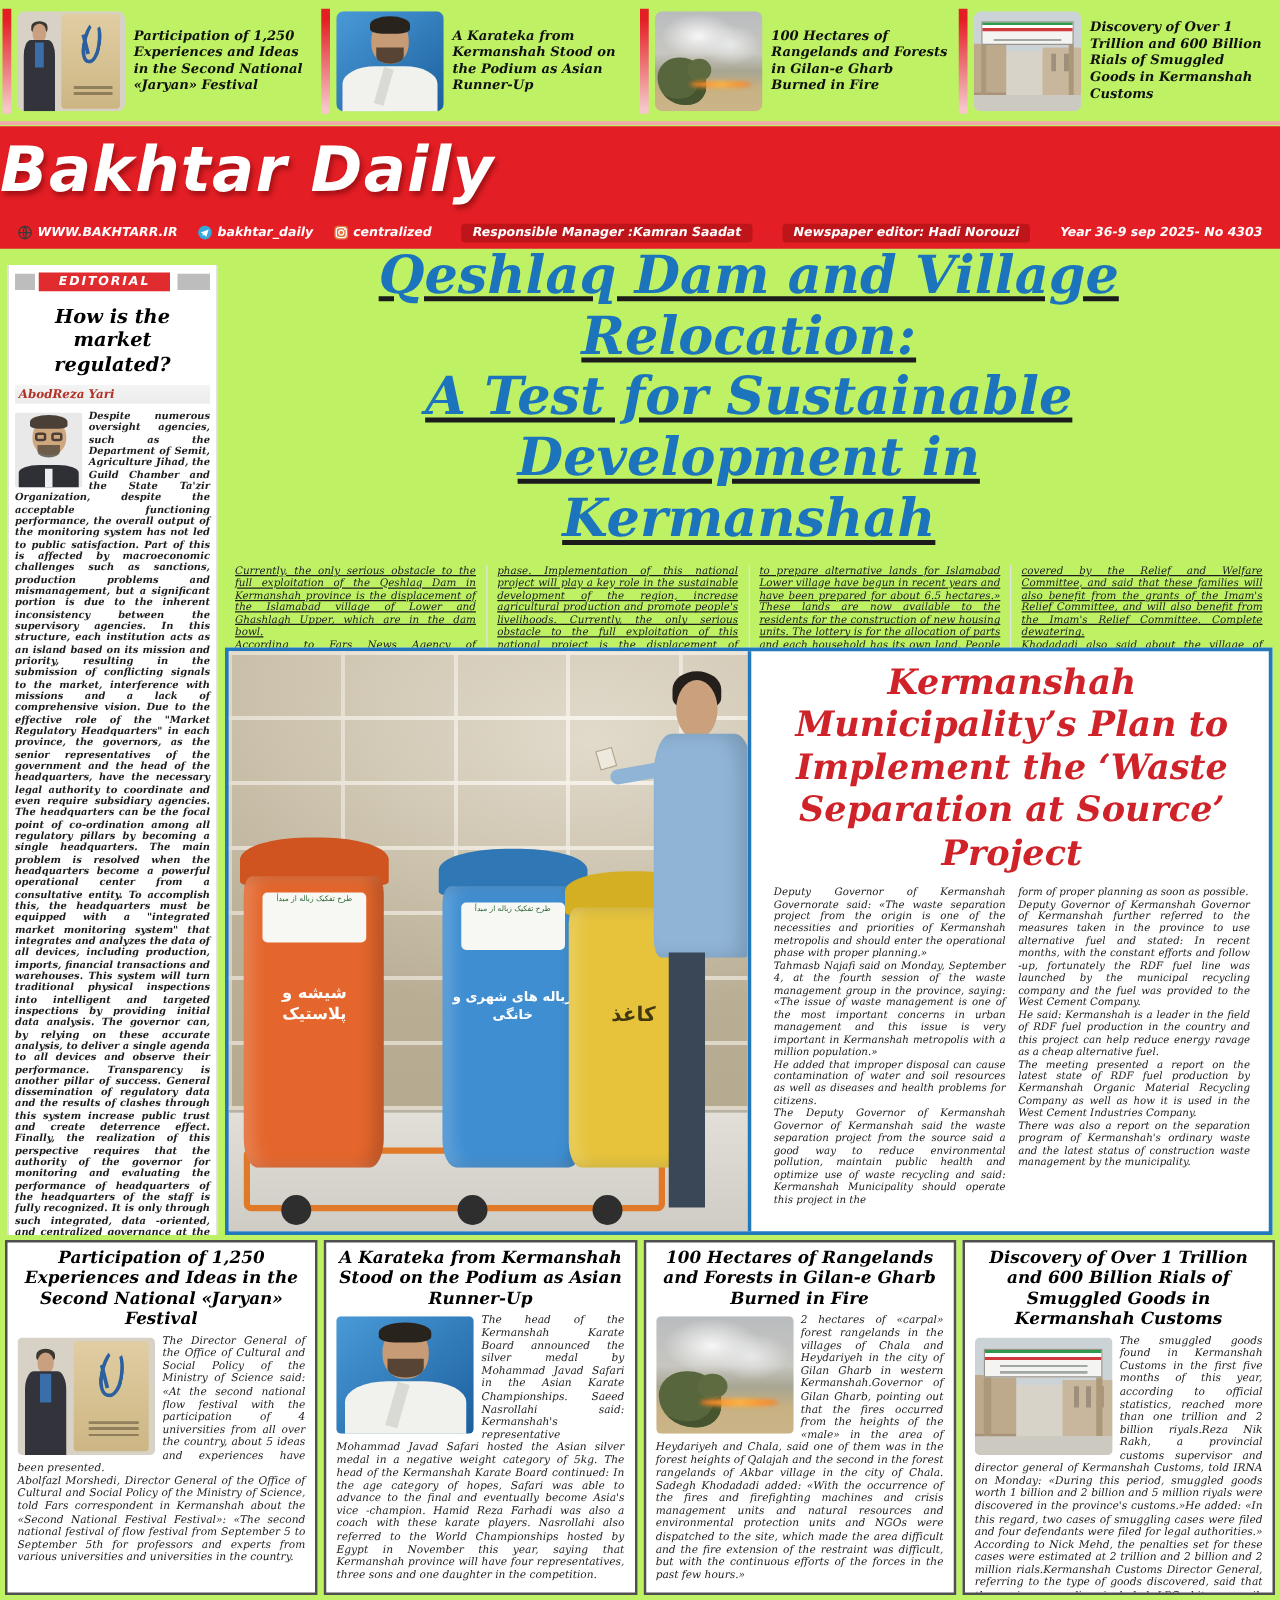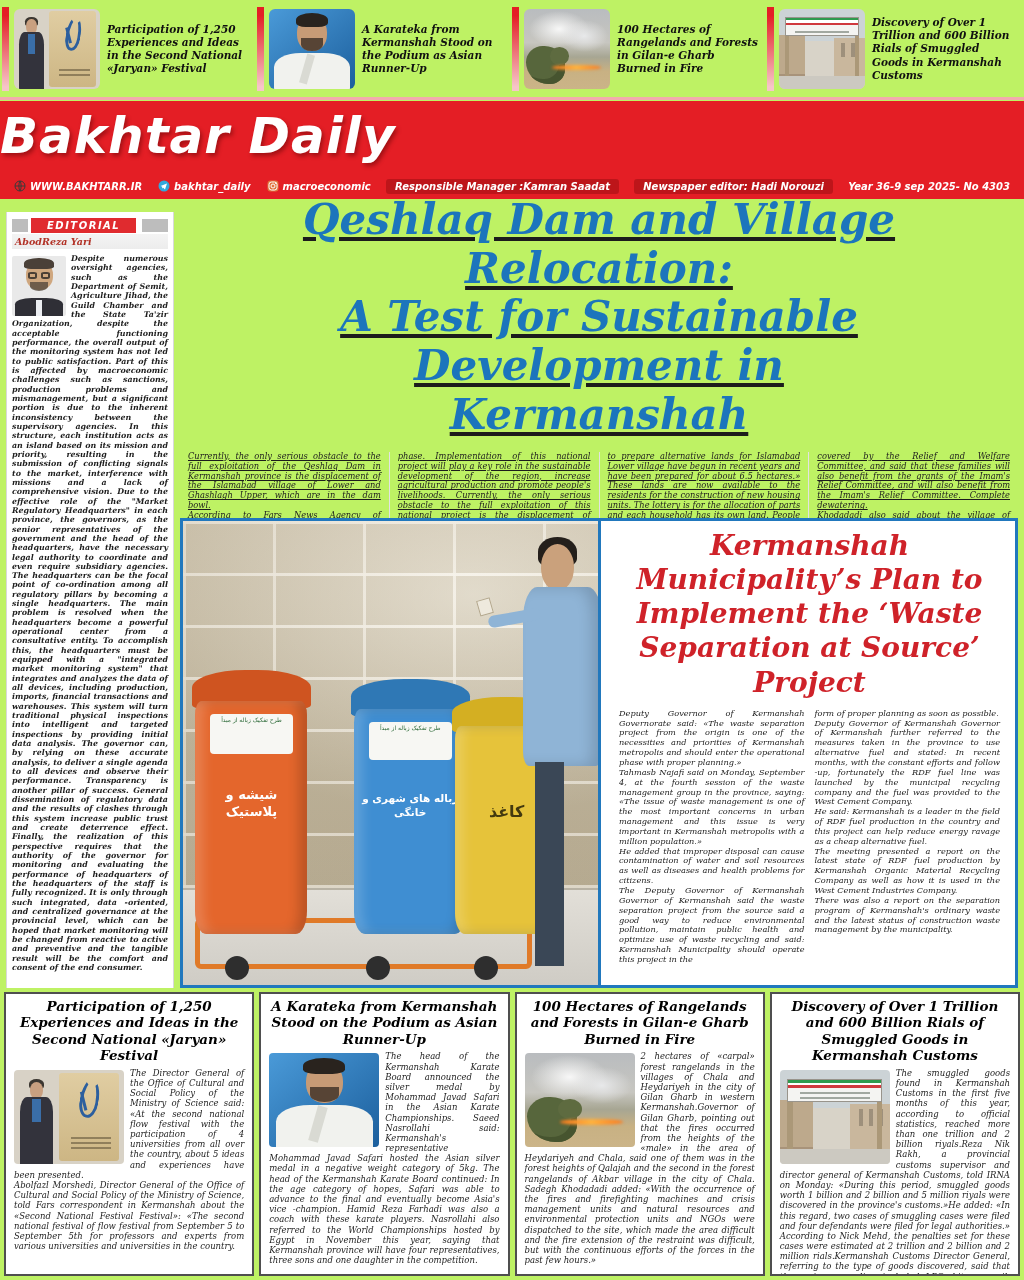--- a/index.html
+++ b/index.html
@@ -270,35 +270,36 @@
         </span>
         <span class="info-item">
           <span class="icon">
             <svg viewBox="0 0 24 24" width="12" height="12">
                 <rect x="1" y="1" width="22" height="22" rx="6" fill="#e0763f"></rect>
                 <rect x="4" y="4" width="16" height="16" rx="5" fill="none" stroke="#fff" stroke-width="2"></rect>
                 <circle cx="12" cy="12" r="4" fill="none" stroke="#fff" stroke-width="2"></circle>
                 <circle cx="17.5" cy="6.5" r="1.4" fill="#fff"></circle>
               </svg>
           </span>
-          <span>macroeconomic</span>
+          <span>centralized</span>
         </span>
       </div>
       <span class="chip">Responsible Manager :Kamran Saadat</span>
       <span class="chip">Newspaper editor: Hadi Norouzi</span>
       <span>Year 36-9 sep 2025- No 4303</span>
     </div>
   </div>
 
   <div class="editorial">
     <div class="ed-head">
       <div class="gray g1"></div>
       <div class="ed-badge">EDITORIAL</div>
       <div class="gray g2"></div>
     </div>
+    <div class="ed-title">How is the market regulated?</div>
     <div class="ed-byline">AbodReza Yari</div>
     <div class="ed-body">
       <span class="author-photo">
         <span class="sc-author">
             <span class="abs head"></span>
             <span class="abs hair"></span>
             <span class="abs gl l"></span>
             <span class="abs gl r"></span>
             <span class="abs beard"></span>
             <span class="abs suit"></span>

